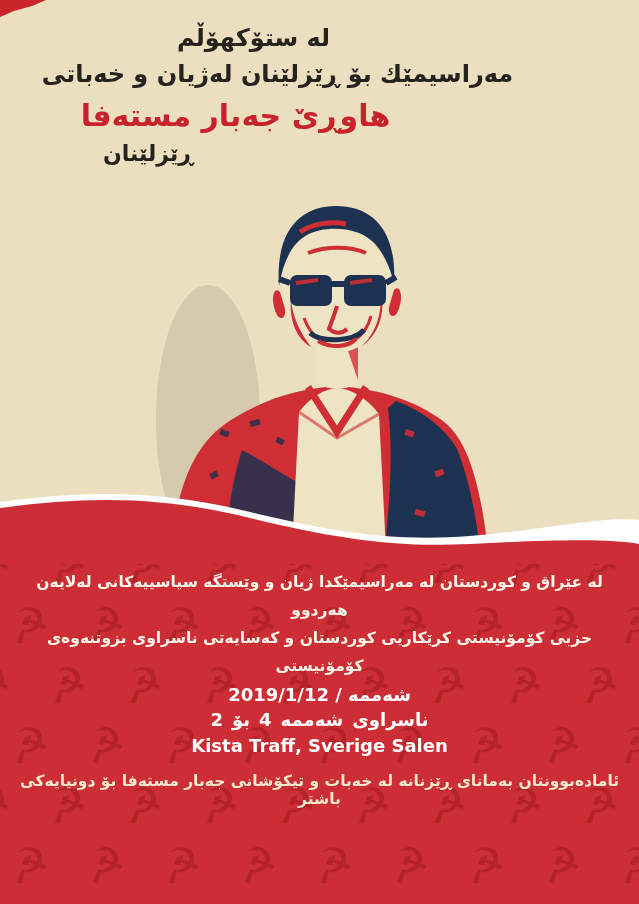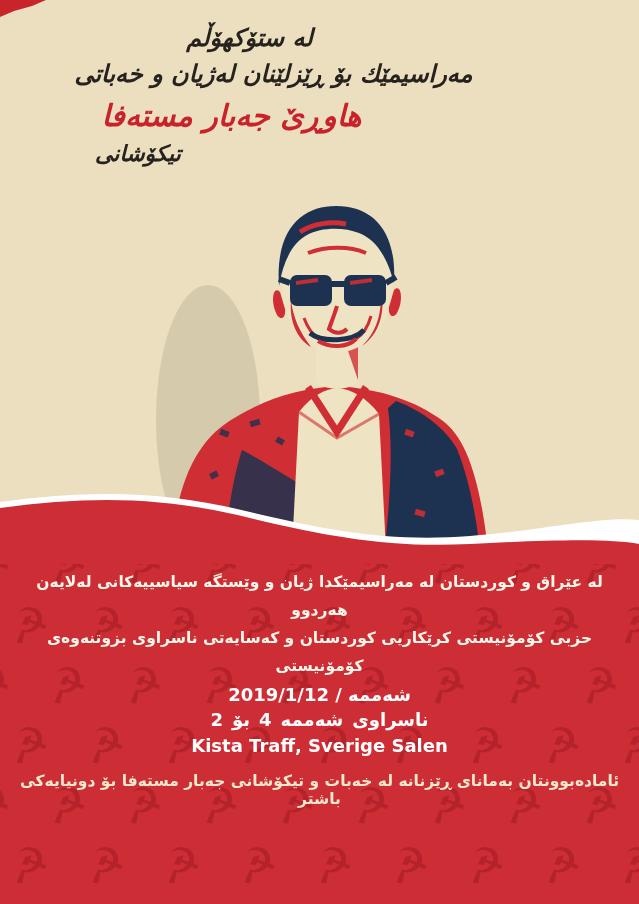--- a/index.html
+++ b/index.html
@@ -4,21 +4,21 @@
 <style>
   html,body{margin:0;padding:0;background:#777;}
   .poster{
     position:relative;width:639px;height:904px;margin:0 auto;
     background:#ebdfc0;overflow:hidden;
     font-family:"DejaVu Sans","Liberation Sans",sans-serif;
     direction:rtl;
   }
   
   .corner-mark{position:absolute;top:0;left:0;z-index:4;}
-  .header{position:absolute;top:24px;left:0;right:0;z-index:2;font-style:italic;}
+  .header{position:absolute;top:24px;left:8px;right:0;z-index:2;}
   .h-line{font-weight:bold;color:#26221e;white-space:nowrap;}
   .h-line1{text-align:center;font-size:24px;transform:translateX(-70px);}
   .h-line2{text-align:center;font-size:24px;margin-top:8px;transform:translateX(-46px);}
   .h-line3{text-align:center;font-size:30px;margin-top:10px;color:#c8232b;transform:translateX(-88px);}
   .h-line4{text-align:left;font-size:22px;margin-top:8px;padding-left:95px;}
   
   .h-line1,.h-line2,.h-line3{direction:rtl;}
   
   .portrait{position:absolute;left:150px;top:180px;width:360px;height:390px;z-index:1;}
   
@@ -47,21 +47,21 @@
 <div class="poster">
 
   <svg class="corner-mark" width="48" height="18" viewBox="0 0 48 18">
     <polygon points="0,0 46,0 32,6 14,11 0,17" fill="#c8252b"></polygon>
   </svg>
 
   <div class="header">
     <div class="h-line h-line1">له ستۆکهۆڵم</div>
     <div class="h-line h-line2">مەراسیمێك بۆ ڕێزلێنان لەژیان و خەباتی</div>
     <div class="h-line h-line3">هاوڕێ جەبار مستەفا</div>
-    <div class="h-line h-line4">تیکۆشانی</div>
+    <div class="h-line h-line4">ڕێزلێنان</div>
   </div>
 
   <svg class="portrait" viewBox="0 0 360 390">
 
     <ellipse cx="58" cy="240" rx="52" ry="135" fill="#8a7f63" opacity="0.22"></ellipse>
 
     <path d="M18,390 C26,302 45,260 86,237 C122,216 150,209 187,206
              C231,209 266,221 293,241 C317,259 332,302 340,390 Z" fill="#cf2e34"></path>
 
     <path d="M246,221 C273,231 296,249 307,269 C320,301 328,344 332,390

